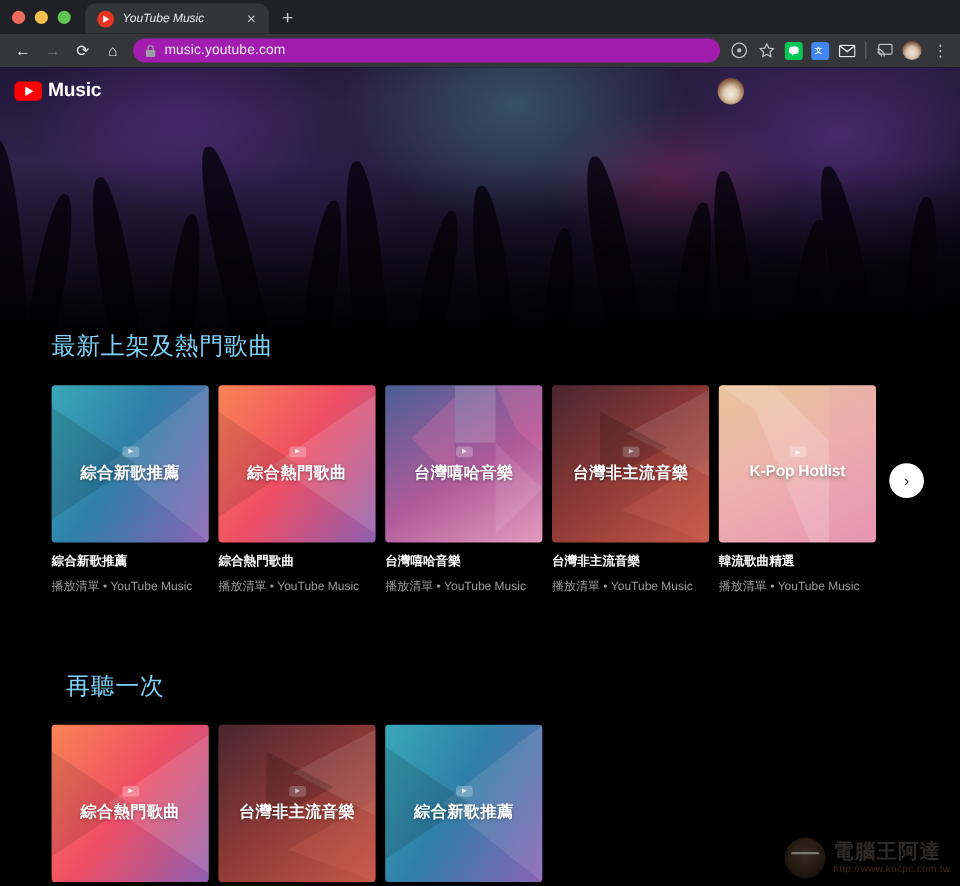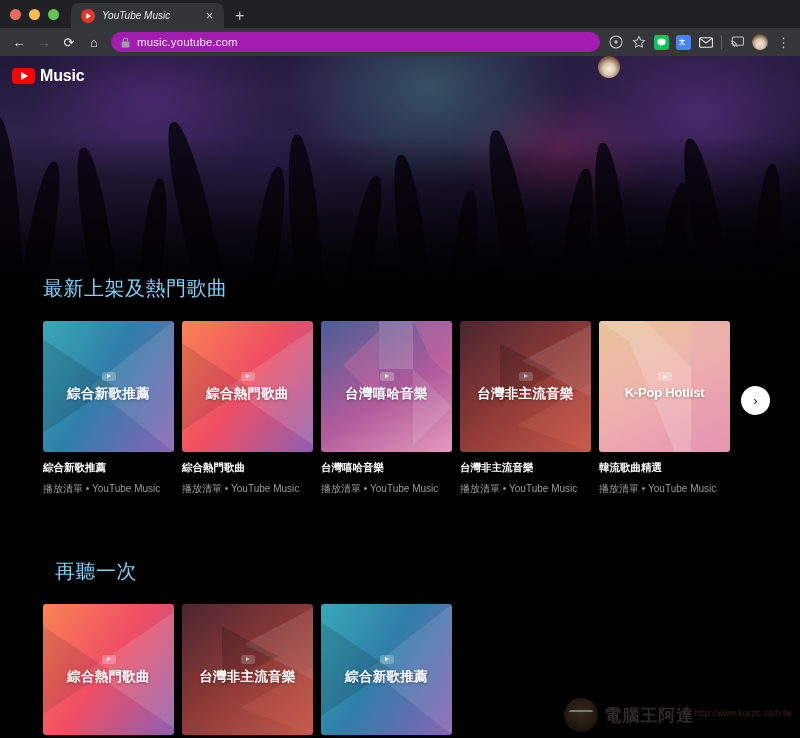--- a/index.html
+++ b/index.html
@@ -182,21 +182,21 @@
     width: 29px; height: 29px; border-radius: 50%;
     background: #fff; color: #111; font-size: 13px;
     display: flex; align-items: center; justify-content: center;
     box-shadow: 0 1px 5px rgba(0,0,0,.5); z-index: 10;
     border: none; cursor: pointer;
   }
 
   
   .ytm-header {
     position: absolute; top: 0; left: 0; width: 632px; height: 40px;
-    display: flex; z-index: 12;
+    display: flex; align-items: center; z-index: 12;
   }
   .ytm-logo { display: flex; align-items: center; gap: 5px; margin-left: 12px; }
   .logo-badge {
     width: 23px; height: 16px; background: #f00; border-radius: 4px;
     display: flex; align-items: center; justify-content: center;
   }
   .logo-badge::after {
     content: ""; width: 0; height: 0;
     border-left: 7px solid #fff;
     border-top: 4.5px solid transparent;
@@ -232,21 +232,21 @@
   .wm-face {
     width: 34px; height: 34px; border-radius: 50%;
     background: radial-gradient(circle at 50% 42%, #5a4634 0%, #35271b 60%, #1a120b 100%);
     position: relative; flex: none;
   }
   .wm-face::before {
     content: ""; position: absolute; top: 12px; left: 5px;
     width: 24px; height: 6px;
     border-top: 2px solid #c9c2b8; border-radius: 2px;
   }
-  .wm-txt { display: flex; flex-direction: row; line-height: 1; }
+  .wm-txt { display: flex; flex-direction: column; line-height: 1; }
   .wm-name {
     color: #4a4540; font-size: 17px; font-weight: bold;
     letter-spacing: 1px;
   }
   .wm-url { color: #6a3a30; font-size: 8.5px; margin-top: 2px; letter-spacing: .2px; }
 </style>
 </head>
 <body>
 
 <div class="browser">

